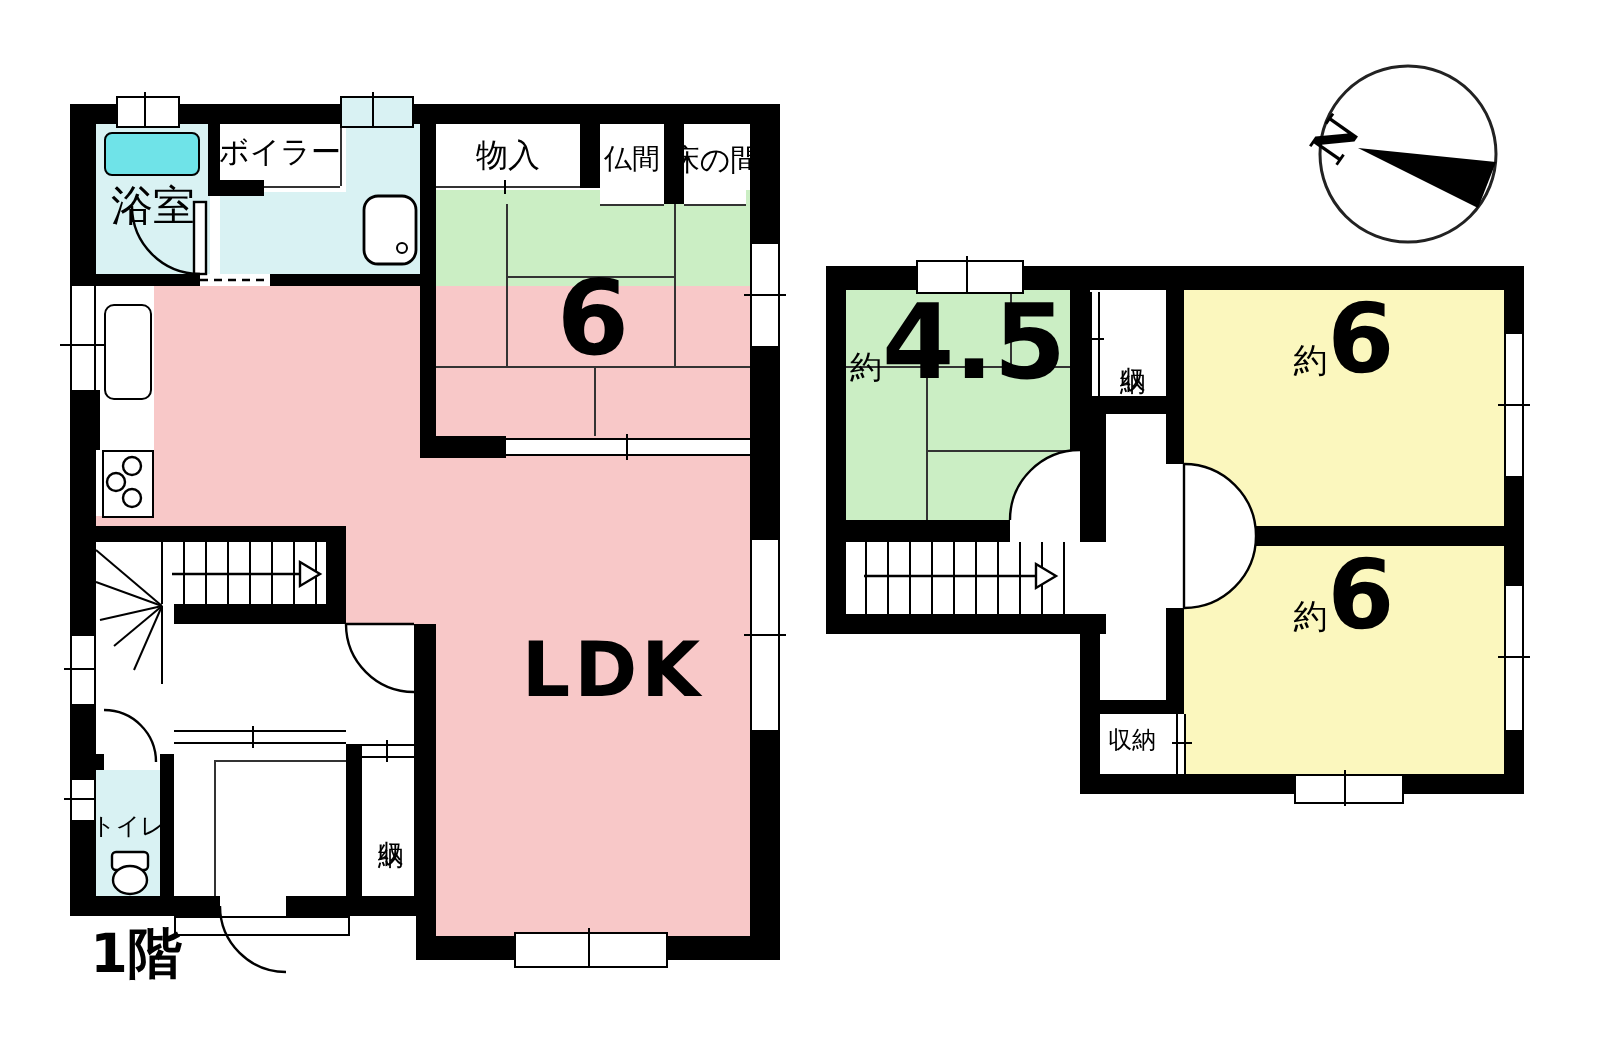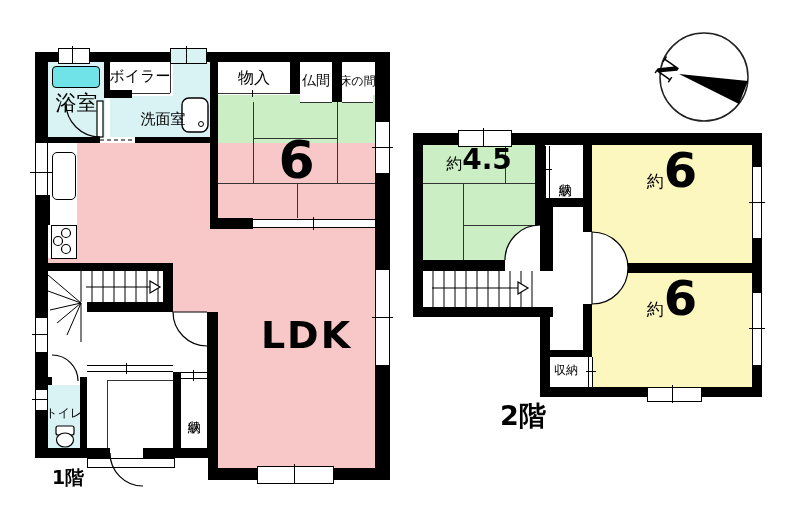--- a/index.html
+++ b/index.html
@@ -219,40 +219,38 @@
 
     <line x1="432" y1="288" x2="518" y2="288" stroke="#000" stroke-width="1.2"></line>
     <polygon points="518,282 528,288 518,294" fill="#fff" stroke="#000" stroke-width="1.2"></polygon>
 
     <circle cx="704" cy="77" r="44" fill="none" stroke="#222" stroke-width="1.5"></circle>
     <polygon points="679,74 748,81 739,104" fill="#000"></polygon>
   </svg>
 
   <div class="lab" style="left:48px;top:92px;width:57px;height:22px;font-size:21px">浴室</div>
   <div class="lab" style="left:108px;top:68px;width:64px;height:18px;font-size:15px">ボイラー</div>
-  <div class="lab" style="left:118px;top:110px;width:90px;height:20px;font-size:15px">洗面室</div>
   <div class="lab" style="left:218px;top:68px;width:72px;height:20px;font-size:16px">物入</div>
   <div class="lab" style="left:298px;top:70px;width:36px;height:20px;font-size:14px">仏間</div>
-  <div class="lab" style="left:340px;top:74px;width:35px;height:14px;font-size:12px">床の間</div>
+  <div class="lab" style="left:340px;top:74px;width:35px;height:14px;font-size:15px">床の間</div>
   <div class="lab big" style="left:218px;top:102px;width:157px;height:116px;font-size:52px">6</div>
   <div class="lab" style="left:218px;top:263px;width:177px;height:146px;font-size:38px;font-weight:600;letter-spacing:2px">LDK</div>
   <div class="lab" style="left:44px;top:404px;width:40px;height:18px;font-size:12px">トイレ</div>
   <div class="lab vert" style="left:181px;top:388px;width:26px;height:46px;font-size:13px">収納</div>
-  <div class="lab big" style="left:36px;top:462px;width:64px;height:32px;font-size:19px">1階</div>
+  <div class="lab big" style="left:36px;top:462px;width:64px;height:32px;font-size:27px">1階</div>
 
   <div class="lab base" style="left:423px;top:145px;width:112px;height:115px">
     <span style="font-size:16px">約</span>
-      <span class="big" style="font-size:28px">4.5</span>
+      <span class="big" style="font-size:52px">4.5</span>
   </div>
   <div class="lab vert" style="left:548px;top:150px;width:34px;height:48px;font-size:13px">収納</div>
   <div class="lab base" style="left:592px;top:145px;width:160px;height:118px">
     <span style="font-size:17px">約</span>
       <span class="big" style="font-size:48px">6</span>
   </div>
   <div class="lab base" style="left:592px;top:273px;width:160px;height:114px">
     <span style="font-size:17px">約</span>
       <span class="big" style="font-size:48px">6</span>
   </div>
   <div class="lab" style="left:540px;top:360px;width:52px;height:20px;font-size:12px">収納</div>
-  <div class="lab big" style="left:490px;top:400px;width:66px;height:32px;font-size:27px">2階</div>
 
   <div class="lab" style="left:656px;top:56px;width:24px;height:28px;font-size:24px;font-weight:bold;font-family:'DejaVu Serif',serif;transform:rotate(-55deg)">N</div>
 </div>
 
 </body></html>

